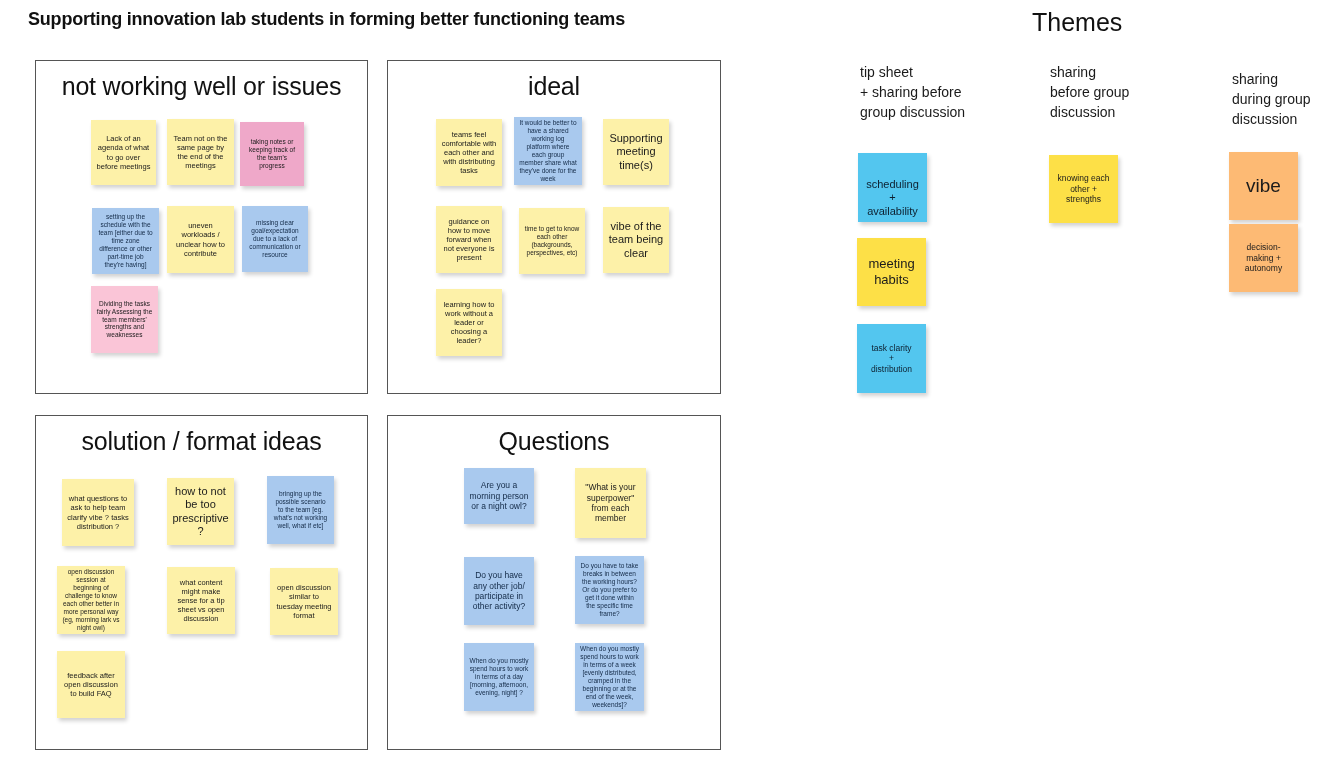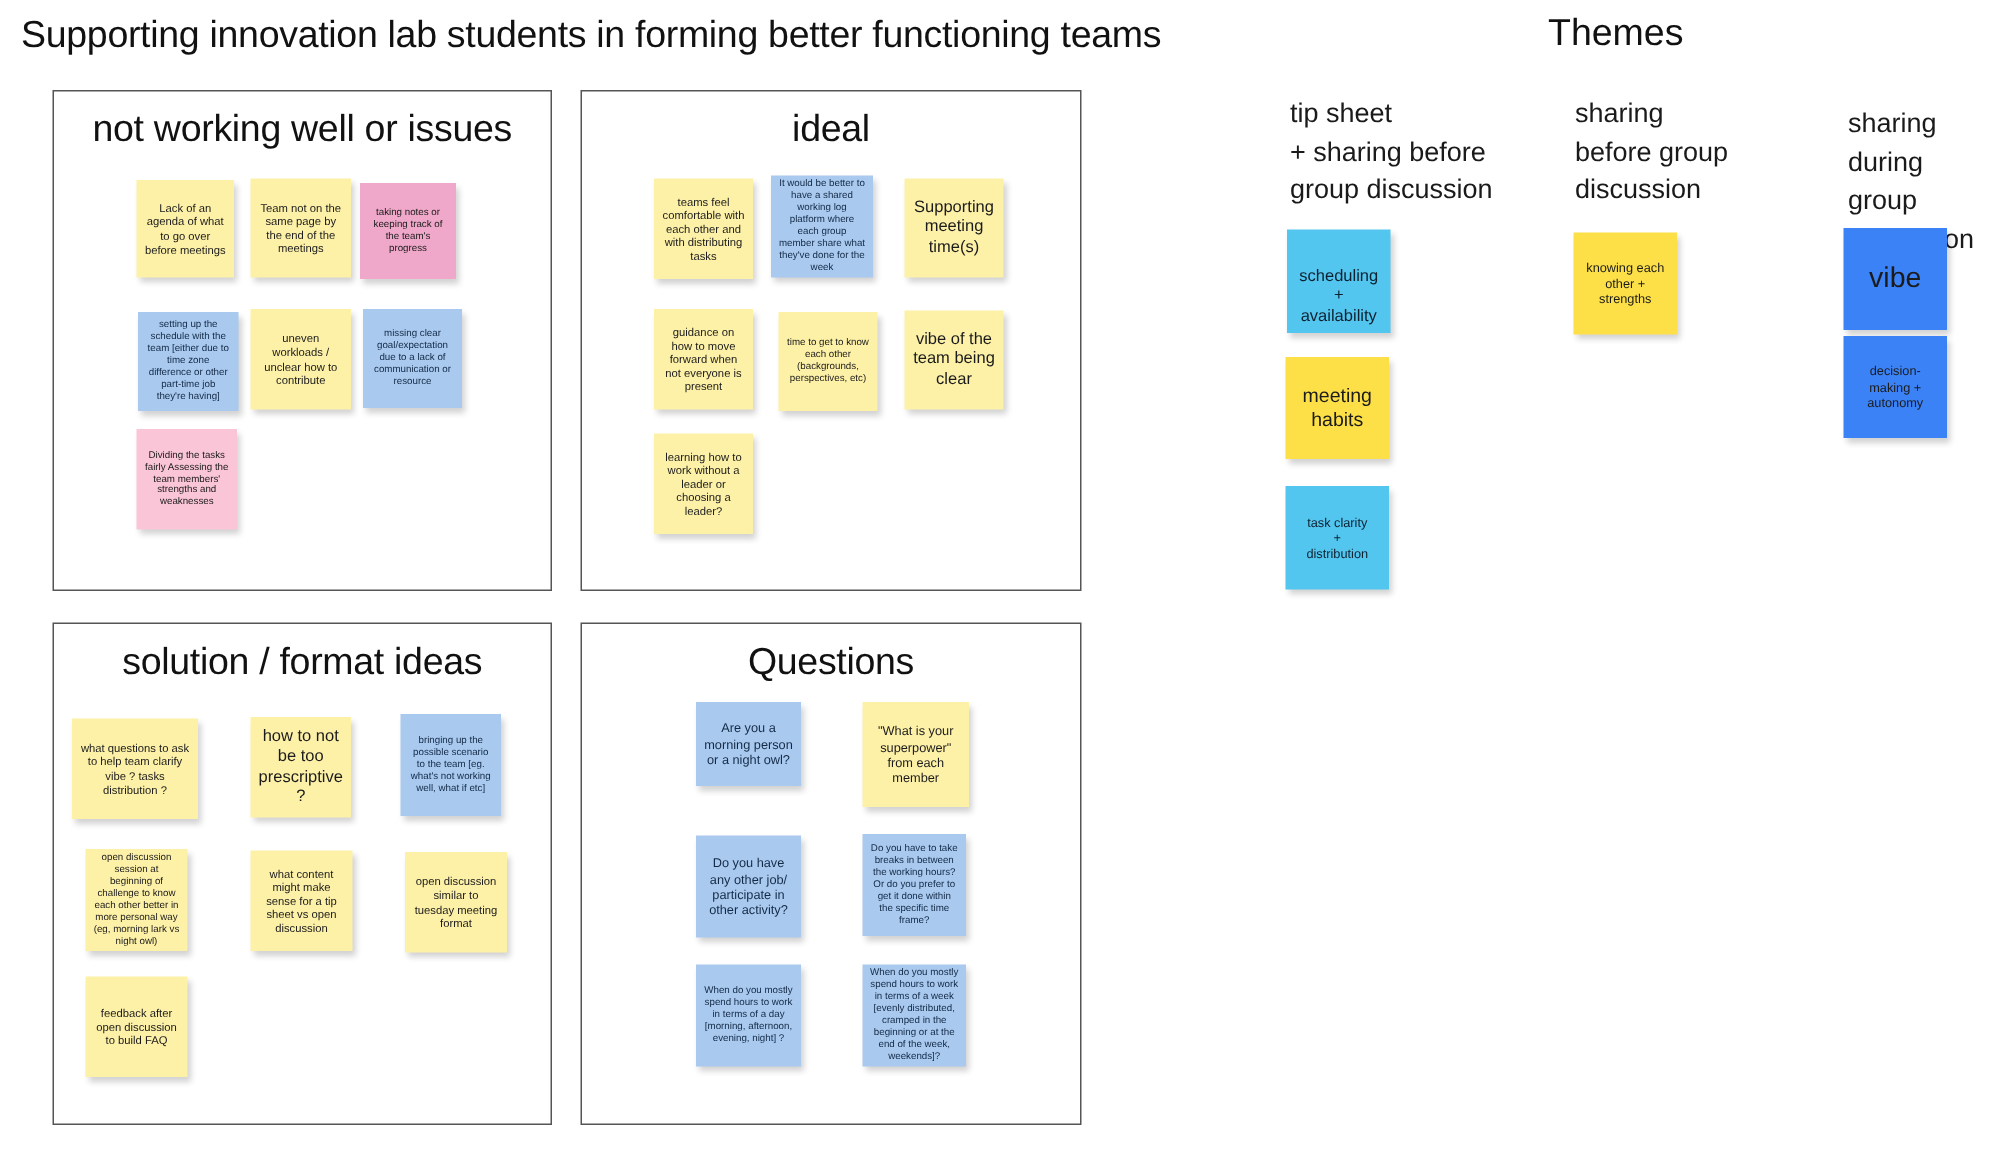--- a/index.html
+++ b/index.html
@@ -14,24 +14,24 @@
     position: relative;
     overflow: hidden;
     font-family: "Liberation Sans", sans-serif;
     color: #1a1a1a;
     -webkit-font-smoothing: antialiased;
   }
 
   
   #board-title {
     position: absolute;
-    left: 14px;
+    left: 28px;
     top: 9px;
-    font-size: 25px;
-    font-weight: 400;
+    font-size: 18px;
+    font-weight: 700;
     letter-spacing: -0.2px;
     color: #111111;
     white-space: nowrap;
   }
 
   
   .panel {
     position: absolute;
     border: 1px solid #555555;
     background: #ffffff;
@@ -74,41 +74,41 @@
     word-wrap: break-word;
   }
   .note span { display: block; width: 100%; }
 
   .c-yellow { background: #fdf1a8; color: #1b1b1b; }
   .c-blue   { background: #a9c9ee; color: #132a47; }
   .c-pink   { background: #efa8c9; color: #1b1b1b; }
   .c-pinklt { background: #fac5d7; color: #1b1b1b; }
   .c-cyan   { background: #53c6ef; color: #0d2030; }
   .c-gold   { background: #fde047; color: #1b1b1b; }
-  .c-red    { background: #3b82f6; color: #1b1b1b; }
+  .c-red    { background: #fdba74; color: #1b1b1b; }
 
   .t-xs  { font-size: 6.5px; }
   .t-sm  { font-size: 7.5px; }
   .t-md  { font-size: 8.5px; }
   .t-lg  { font-size: 11px; }
   .t-xl  { font-size: 13px; }
   .t-xxl { font-size: 19px; }
 
   
   #themes-title {
     position: absolute;
     left: 1032px;
     top: 8px;
     font-size: 25px;
     font-weight: 400;
     color: #111111;
   }
   .theme-head {
     position: absolute;
-    font-size: 18px;
+    font-size: 14px;
     line-height: 1.42;
     color: #1a1a1a;
     white-space: pre-line;
   }
   #theme-head-1 { left: 860px;  top: 63px; }
   #theme-head-2 { left: 1050px; top: 63px; }
   #theme-head-3 { left: 1232px; top: 70px; }
 </style>
 </head>
 <body>
@@ -167,21 +167,21 @@
   </div>
 
   <div class="note c-yellow t-lg" style="left:215px; top:146px; width:66px; height:66px;">
     <span>vibe of the team being clear</span>
   </div>
 </div>
 
 <div class="panel" id="panel-solution">
   <div class="panel-title">solution / format ideas</div>
 
-  <div class="note c-yellow t-sm" style="left:12px; top:63px; width:84px; height:67px;">
+  <div class="note c-yellow t-sm" style="left:26px; top:63px; width:72px; height:67px;">
     <span>what questions to ask to help team clarify vibe ? tasks distribution ?</span>
   </div>
   <div class="note c-yellow t-lg" style="left:131px; top:62px; width:67px; height:67px;">
     <span>how to not be too prescriptive?</span>
   </div>
   <div class="note c-blue t-xs" style="left:231px; top:60px; width:67px; height:68px;">
     <span>bringing up the possible scenario to the team [eg. what's not working well, what if etc]</span>
   </div>
 
   <div class="note c-yellow t-xs" style="left:21px; top:150px; width:68px; height:68px;">

